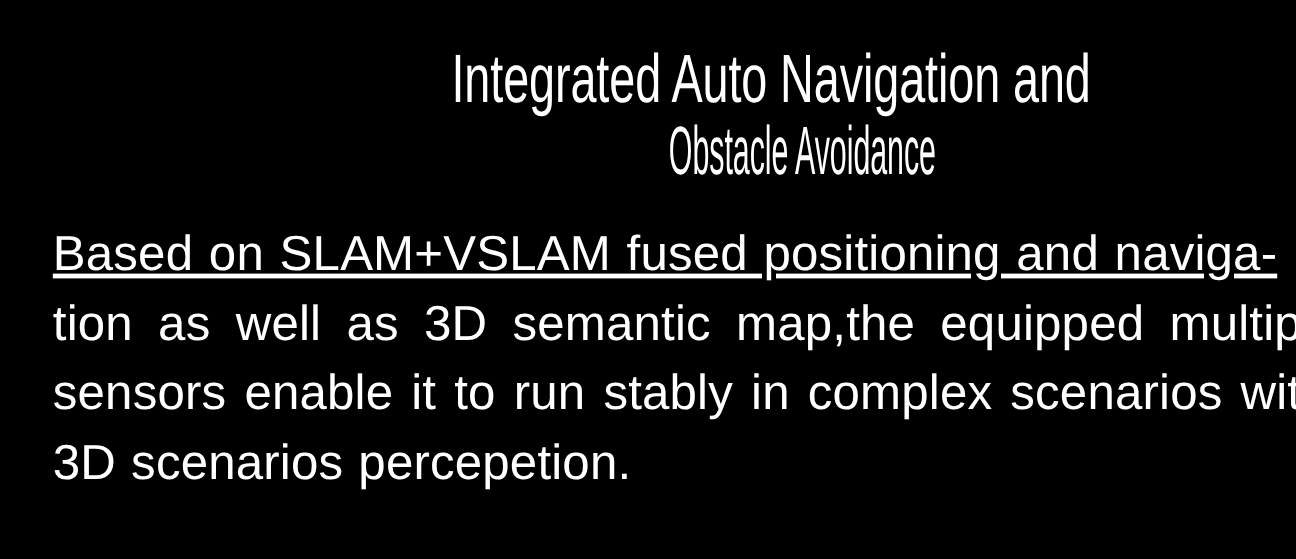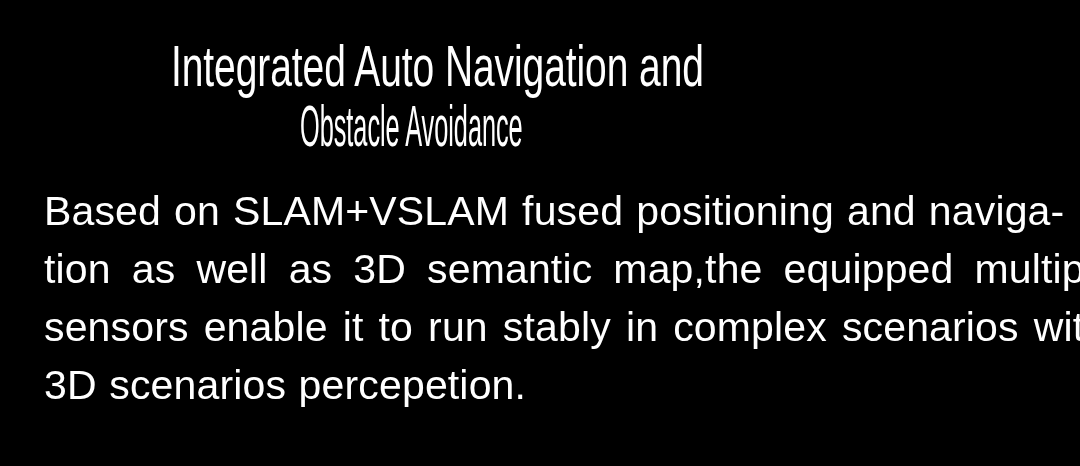--- a/index.html
+++ b/index.html
@@ -21,21 +21,21 @@
     overflow: hidden;
     -webkit-font-smoothing: antialiased;
   }
 
   
   .title-block {
     position: absolute;
     left: 0;
     top: 36px;
     width: 1080px;
-    text-align: left;
+    text-align: right;
   }
 
   .title-line {
     display: block;
     color: #ffffff;
     font-size: 57px;
     line-height: 60px;
     font-weight: 400;
     letter-spacing: -0.1px;
     white-space: nowrap;
@@ -71,19 +71,19 @@
 <body>
 
 <div id="slide">
 
   <div class="title-block">
     <span class="title-line" style="transform: scaleX(0.6833);">Integrated Auto Navigation and</span>
     <span class="title-line" style="transform: scaleX(0.4444);">Obstacle Avoidance</span>
   </div>
 
   <div class="body-block">
-    <span class="body-line l1" style="transform: scaleX(1);">Based on SLAM+VSLAM fused positioning and naviga-</span>
+    <span class="body-line l1" style="transform: scaleX(1); text-decoration: underline;">Based on SLAM+VSLAM fused positioning and naviga-</span>
     <span class="body-line l2" style="transform: scaleX(1);">tion as well as 3D semantic map,the equipped multiple</span>
     <span class="body-line l3" style="transform: scaleX(1);">sensors enable it to run stably in complex scenarios with</span>
     <span class="body-line l4">3D scenarios percepetion.</span>
   </div>
 
 </div>
 
 </body></html>

